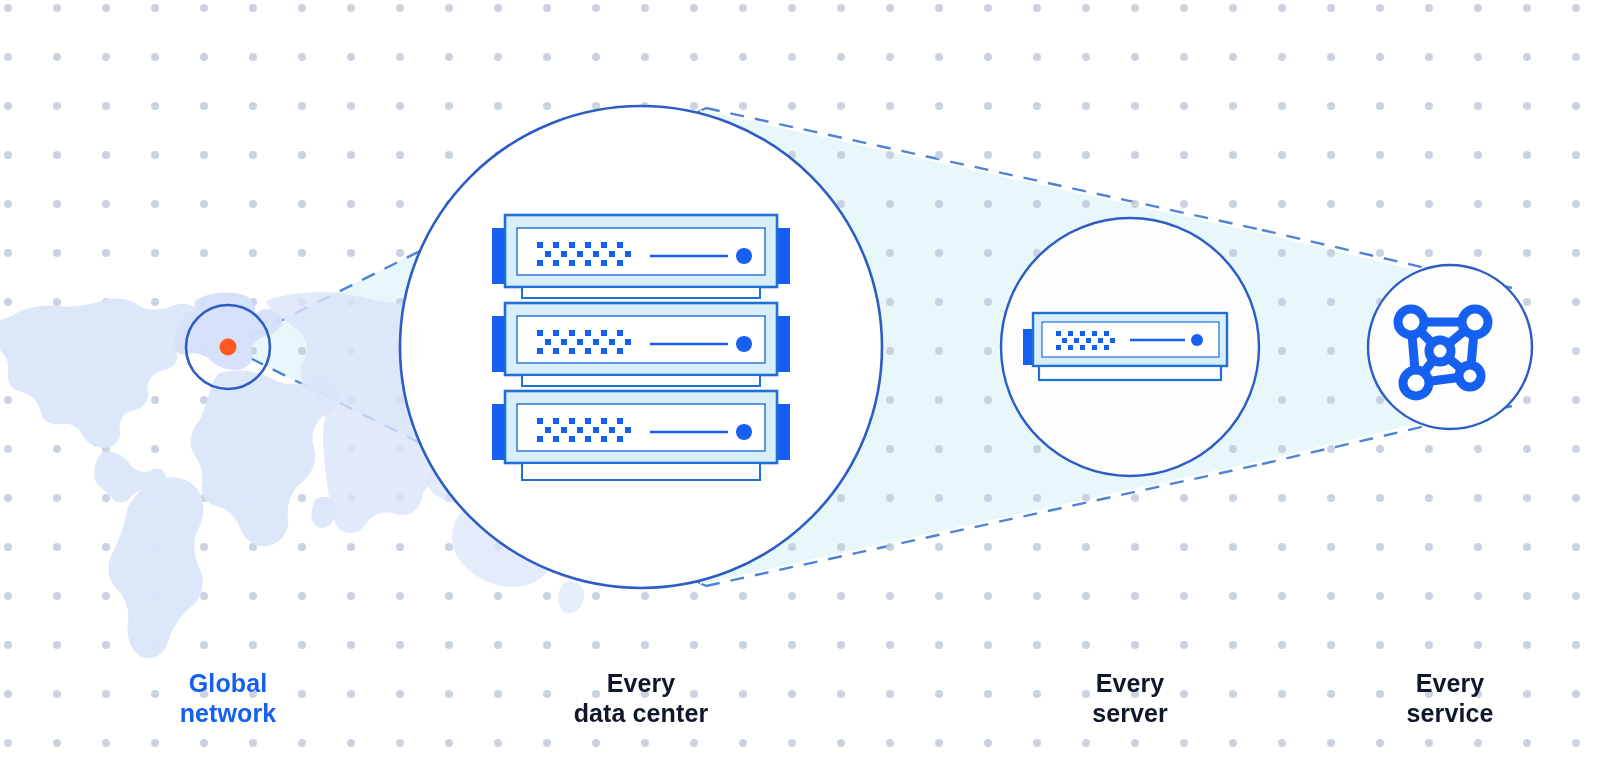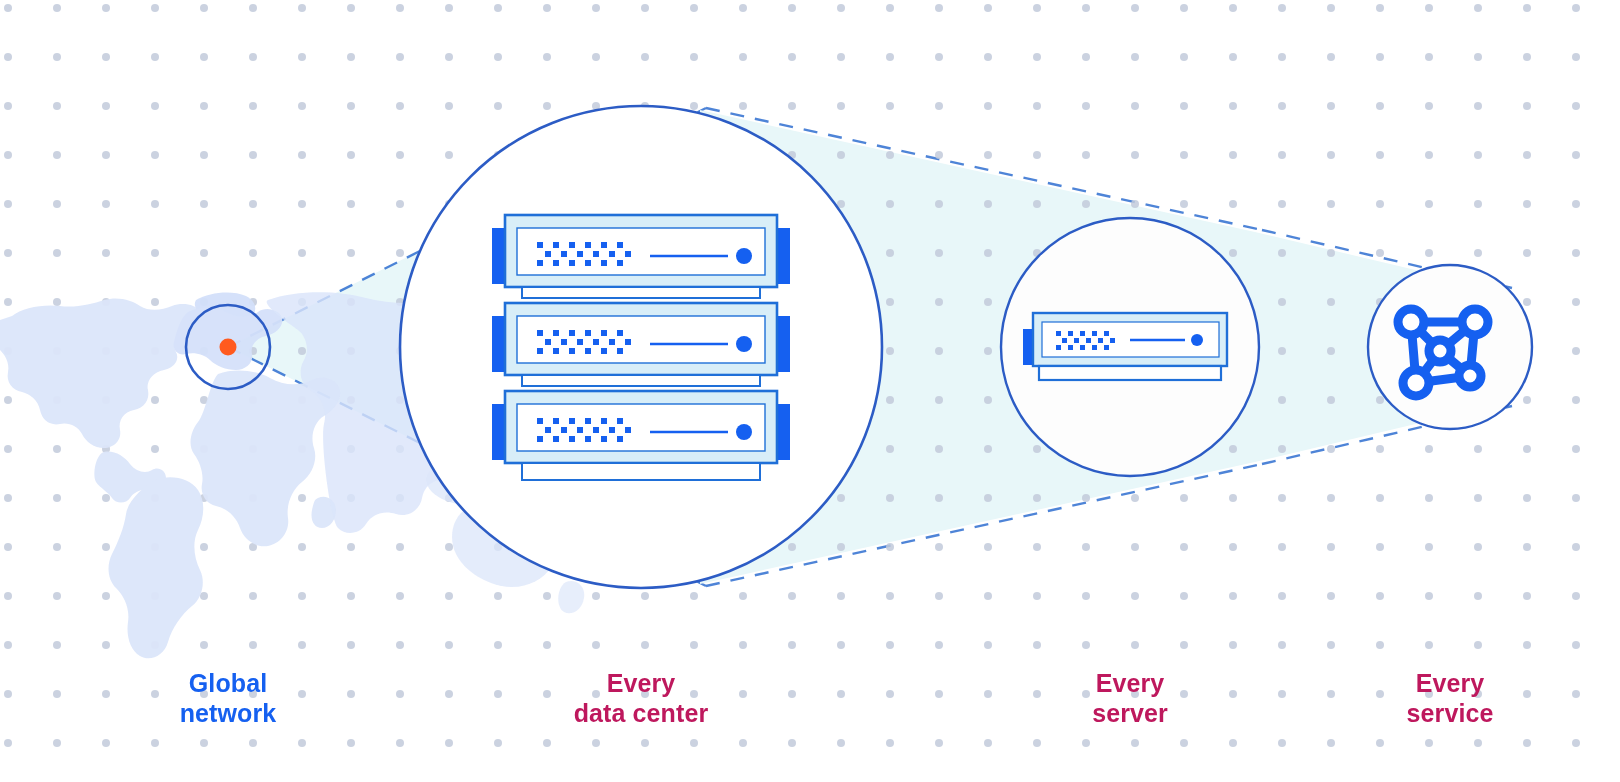--- a/index.html
+++ b/index.html
@@ -15,21 +15,21 @@
   .label{
     position:absolute;
     text-align:center;
     font-size:25px;
     line-height:30px;
     font-weight:700;
     letter-spacing:0.1px;
     white-space:pre-line;
     user-select:none;
   }
-  .label.dark{color:#be185d;}
+  .label.dark{color:#0f172a;}
   .label.blue{color:#1560f0;}
 </style>
 </head>
 <body>
 
 <div id="stage">
 
 <svg width="1620" height="782" viewBox="0 0 1620 782" xmlns="http://www.w3.org/2000/svg">
   <defs>
 

